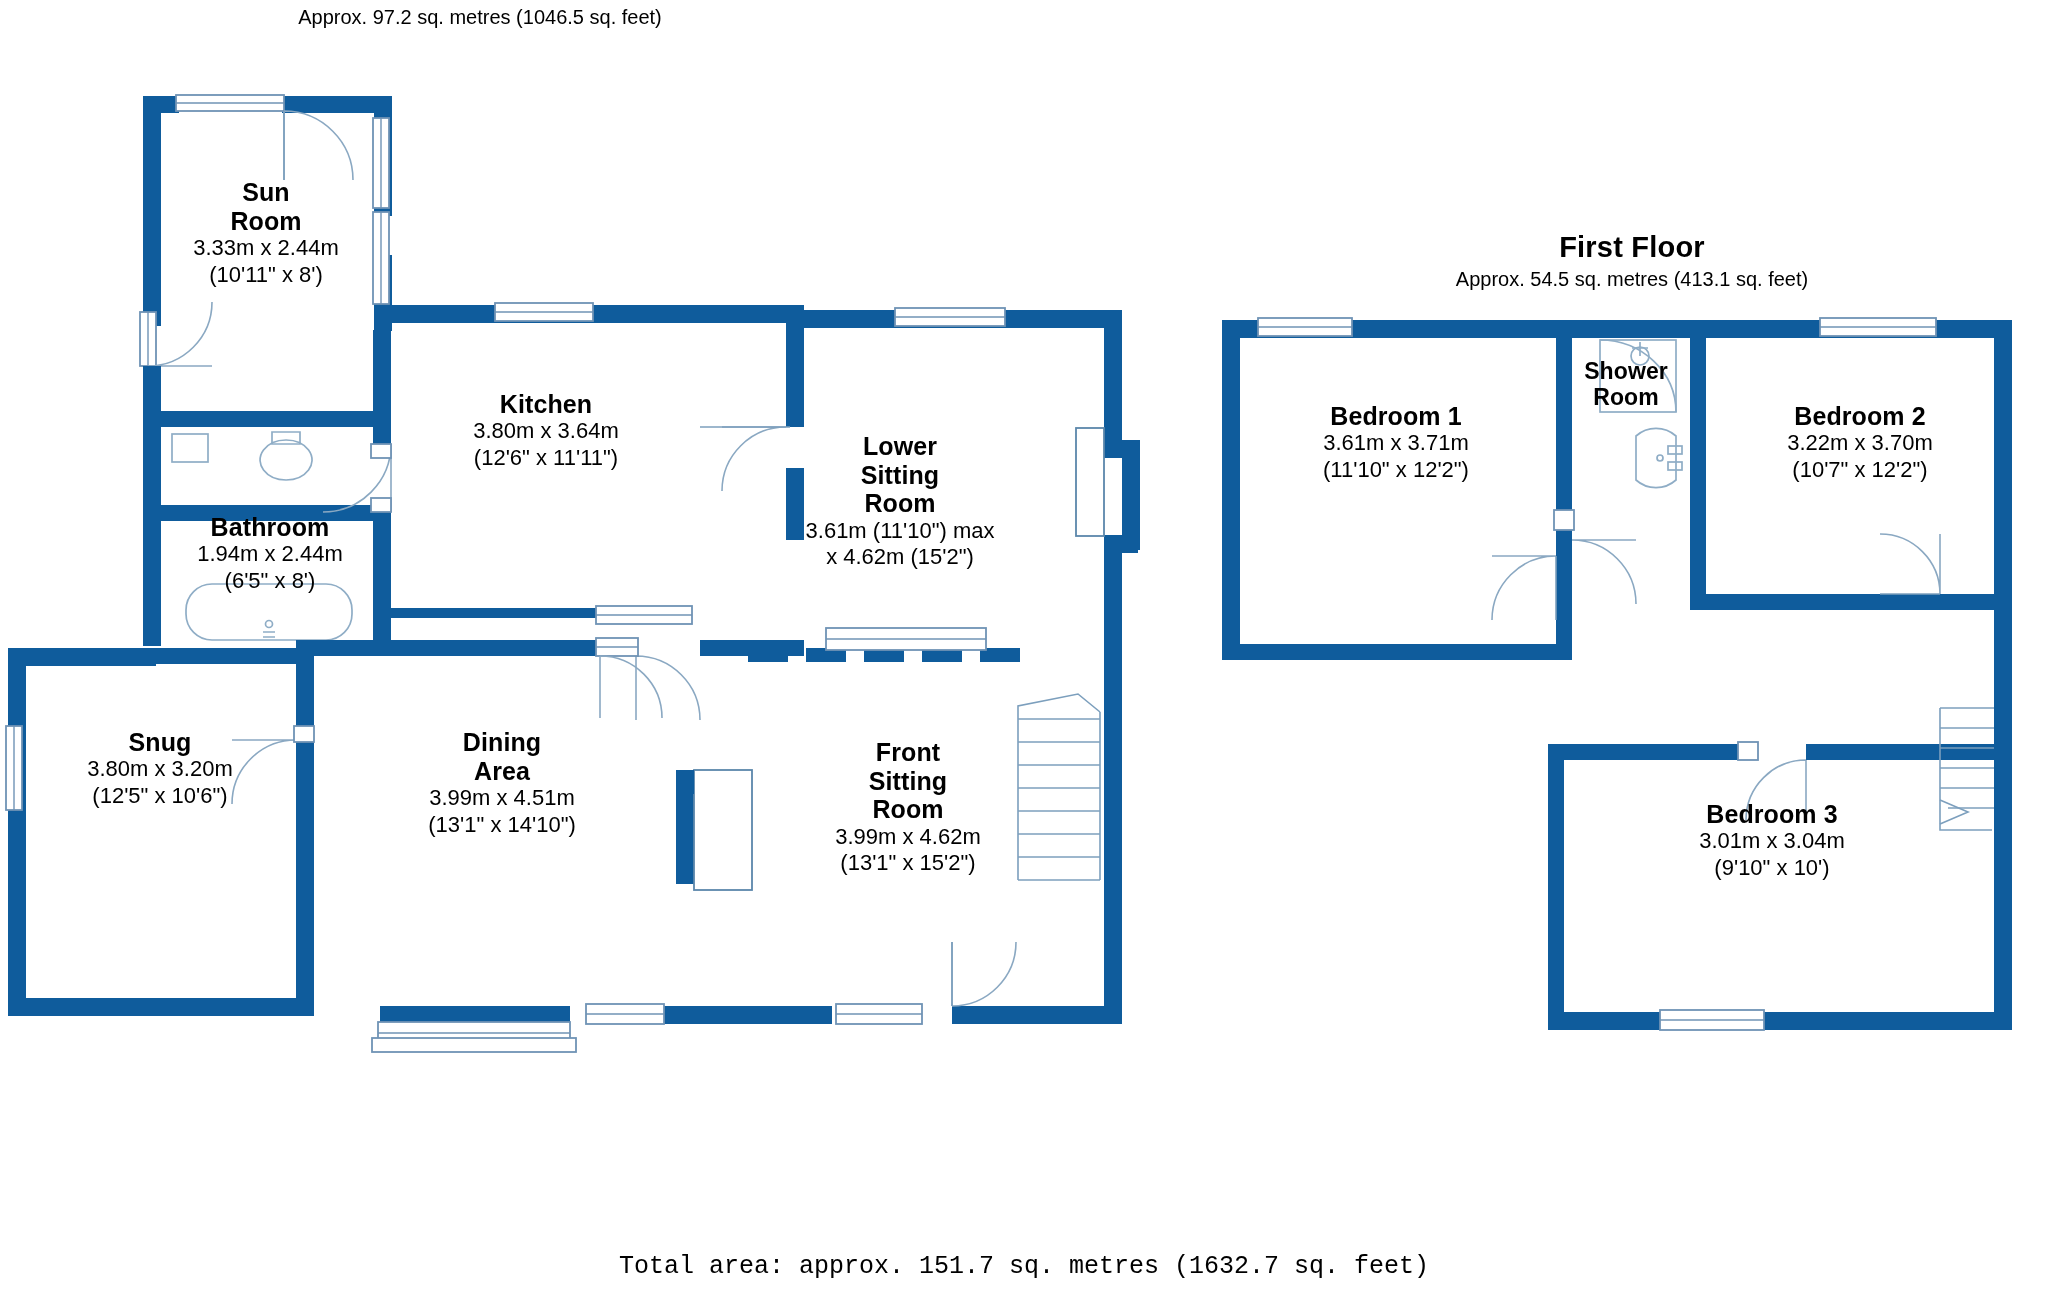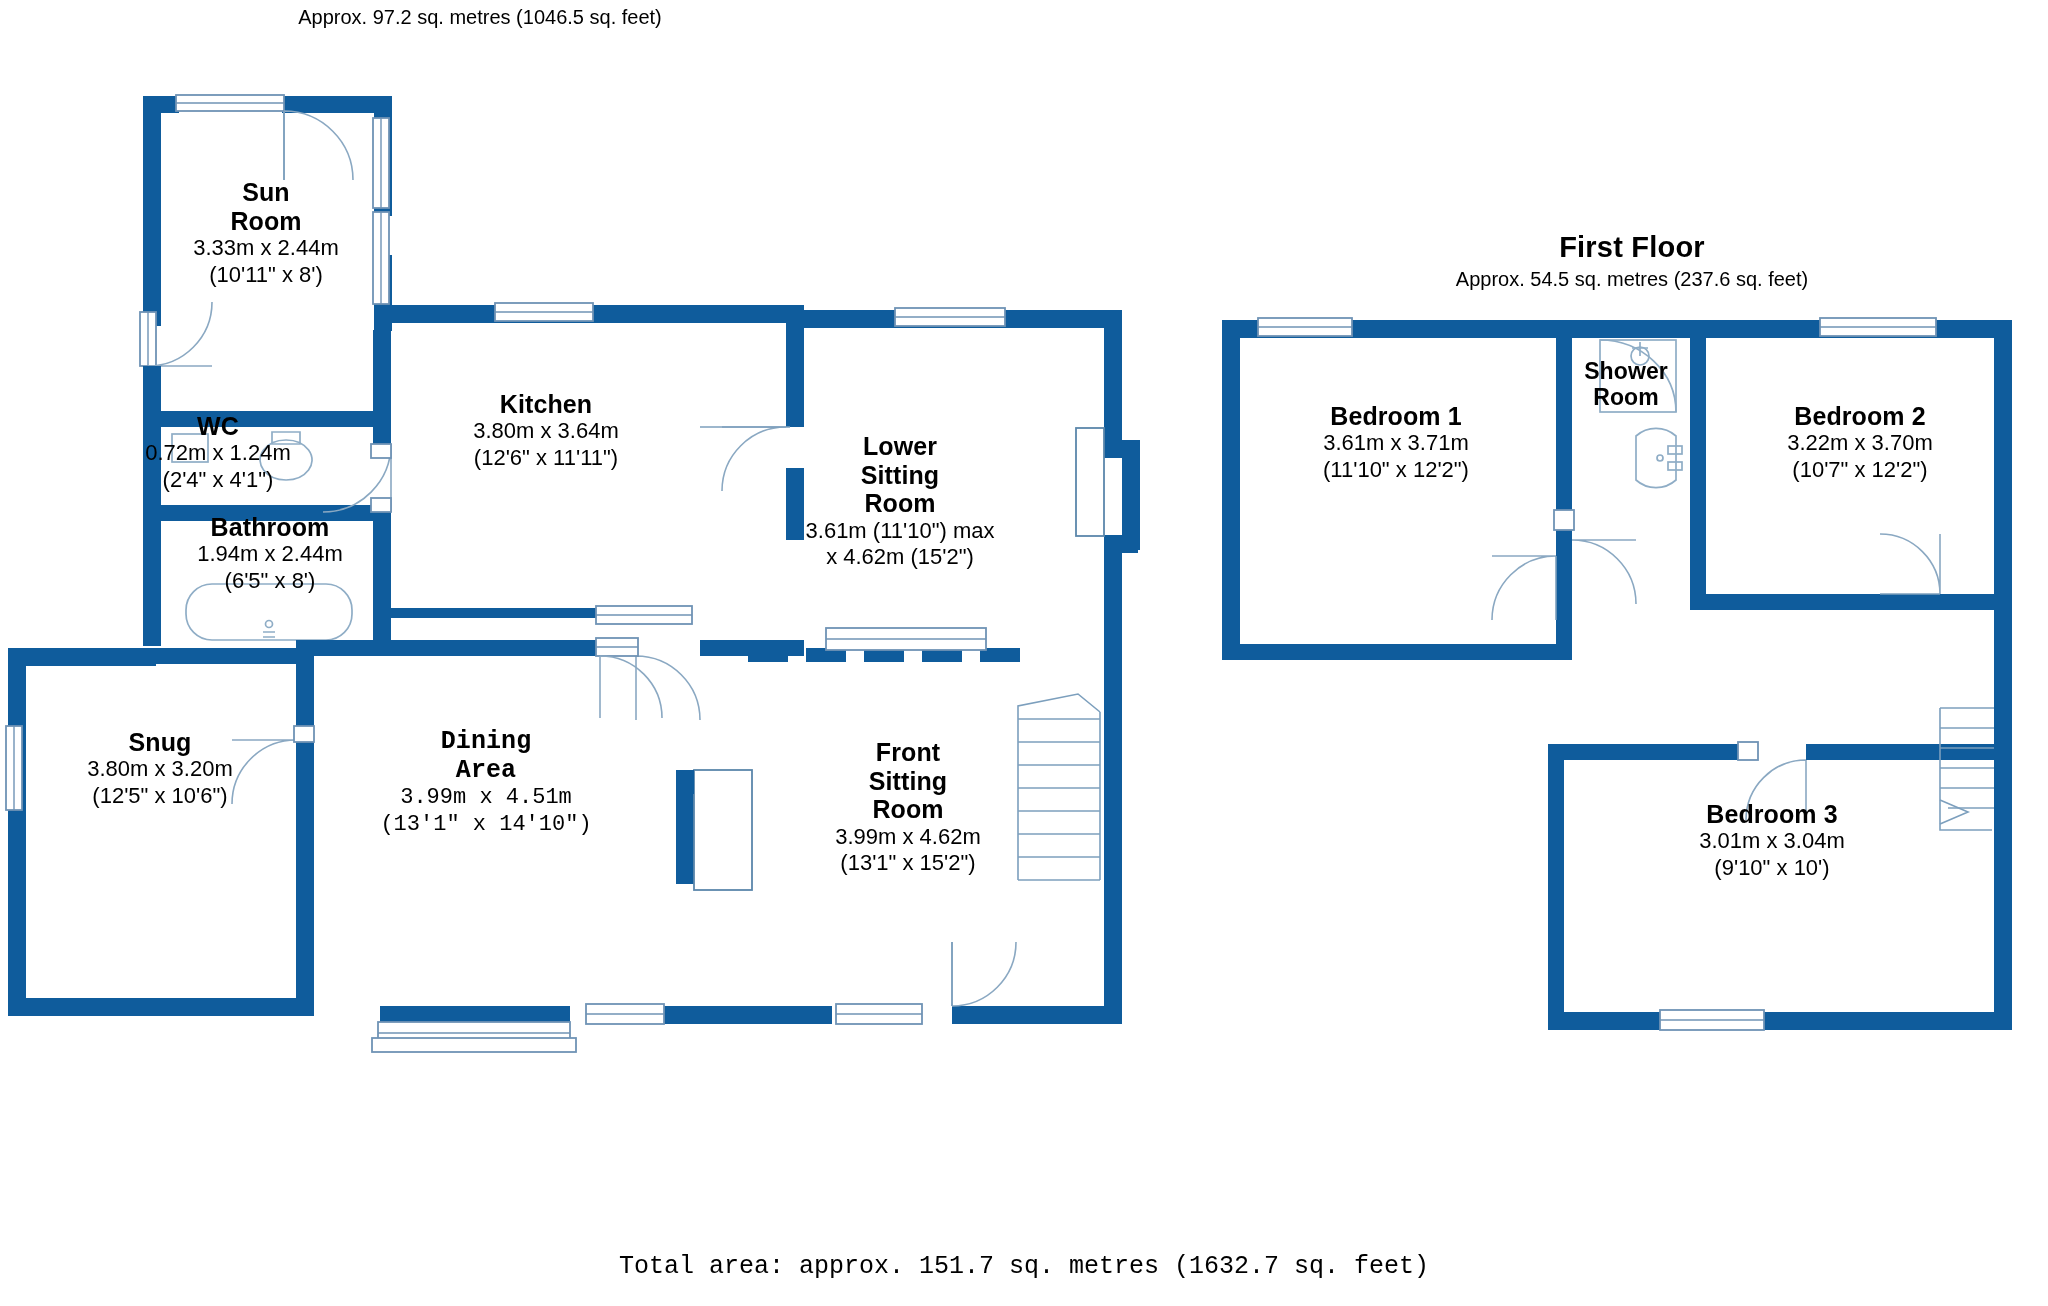--- a/index.html
+++ b/index.html
@@ -307,35 +307,30 @@
       </g>
     </g>
   </svg>
 
   <div class="floor-title" style="left: 280px; top: 2px; width: 400px;">
     <span class="ft-area">Approx. 97.2 sq. metres (1046.5 sq. feet)</span>
   </div>
 
   <div class="floor-title" style="left: 1432px; top: 232px; width: 400px;">
     <span class="ft-name">First Floor</span>
-    <span class="ft-area">Approx. 54.5 sq. metres (237.6 sq. feet)</span>
+    <span class="ft-area">Approx. 54.5 sq. metres (413.1 sq. feet)</span>
   </div>
 
   <div class="room-label" style="left: 266px; top: 178px;">
     <span class="rl-name two-line">Sun</span>
     <span class="rl-name two-line">Room</span>
     <span class="rl-dim">3.33m x 2.44m</span>
     <span class="rl-dim">(10'11" x 8')</span>
   </div>
 
-  <div class="room-label" style="left: 218px; top: 412px;">
-    <span class="rl-name">WC</span>
-    <span class="rl-dim">0.72m x 1.24m</span>
-    <span class="rl-dim">(2'4" x 4'1")</span>
-  </div>
 
   <div class="room-label" style="left: 270px; top: 513px;">
     <span class="rl-name">Bathroom</span>
     <span class="rl-dim">1.94m x 2.44m</span>
     <span class="rl-dim">(6'5" x 8')</span>
   </div>
 
   <div class="room-label" style="left: 546px; top: 390px;">
     <span class="rl-name">Kitchen</span>
     <span class="rl-dim">3.80m x 3.64m</span>
@@ -349,21 +344,21 @@
     <span class="rl-dim">3.61m (11'10") max</span>
     <span class="rl-dim">x 4.62m (15'2")</span>
   </div>
 
   <div class="room-label" style="left: 160px; top: 728px;">
     <span class="rl-name">Snug</span>
     <span class="rl-dim">3.80m x 3.20m</span>
     <span class="rl-dim">(12'5" x 10'6")</span>
   </div>
 
-  <div class="room-label" style="left: 486px; top: 728px; font-family: Liberation Mono, monospace;">
+  <div class="room-label" style="left: 502px; top: 728px;">
     <span class="rl-name two-line">Dining</span>
     <span class="rl-name two-line">Area</span>
     <span class="rl-dim">3.99m x 4.51m</span>
     <span class="rl-dim">(13'1" x 14'10")</span>
   </div>
 
   <div class="room-label" style="left: 908px; top: 728px; margin-top: 10px;">
     <span class="rl-name two-line">Front</span>
     <span class="rl-name two-line">Sitting</span>
     <span class="rl-name two-line">Room</span>

